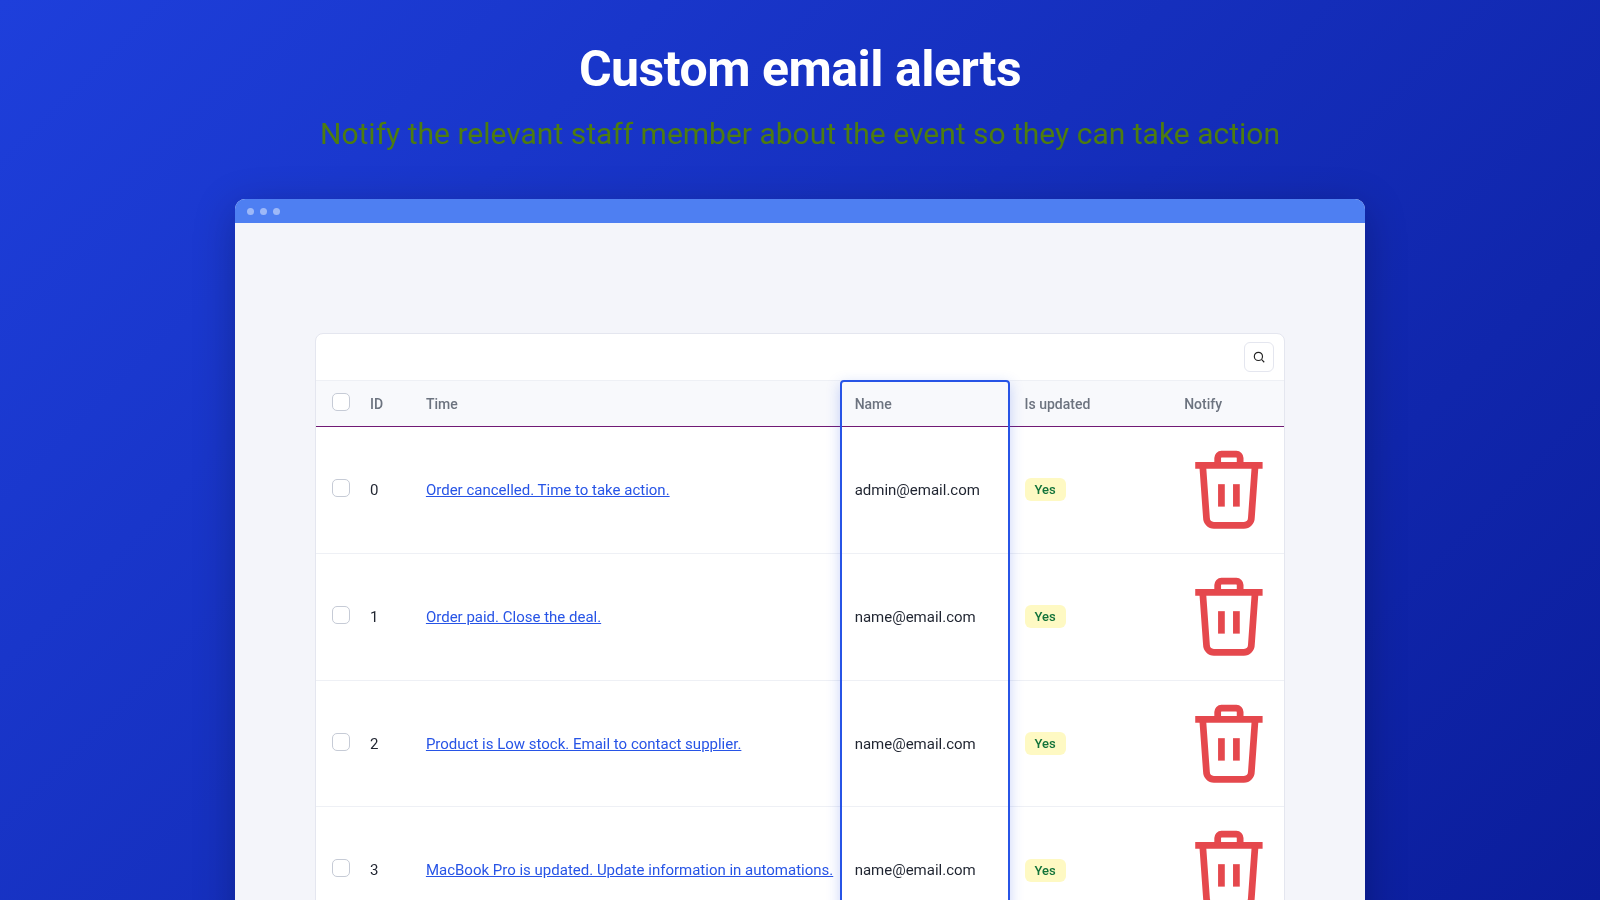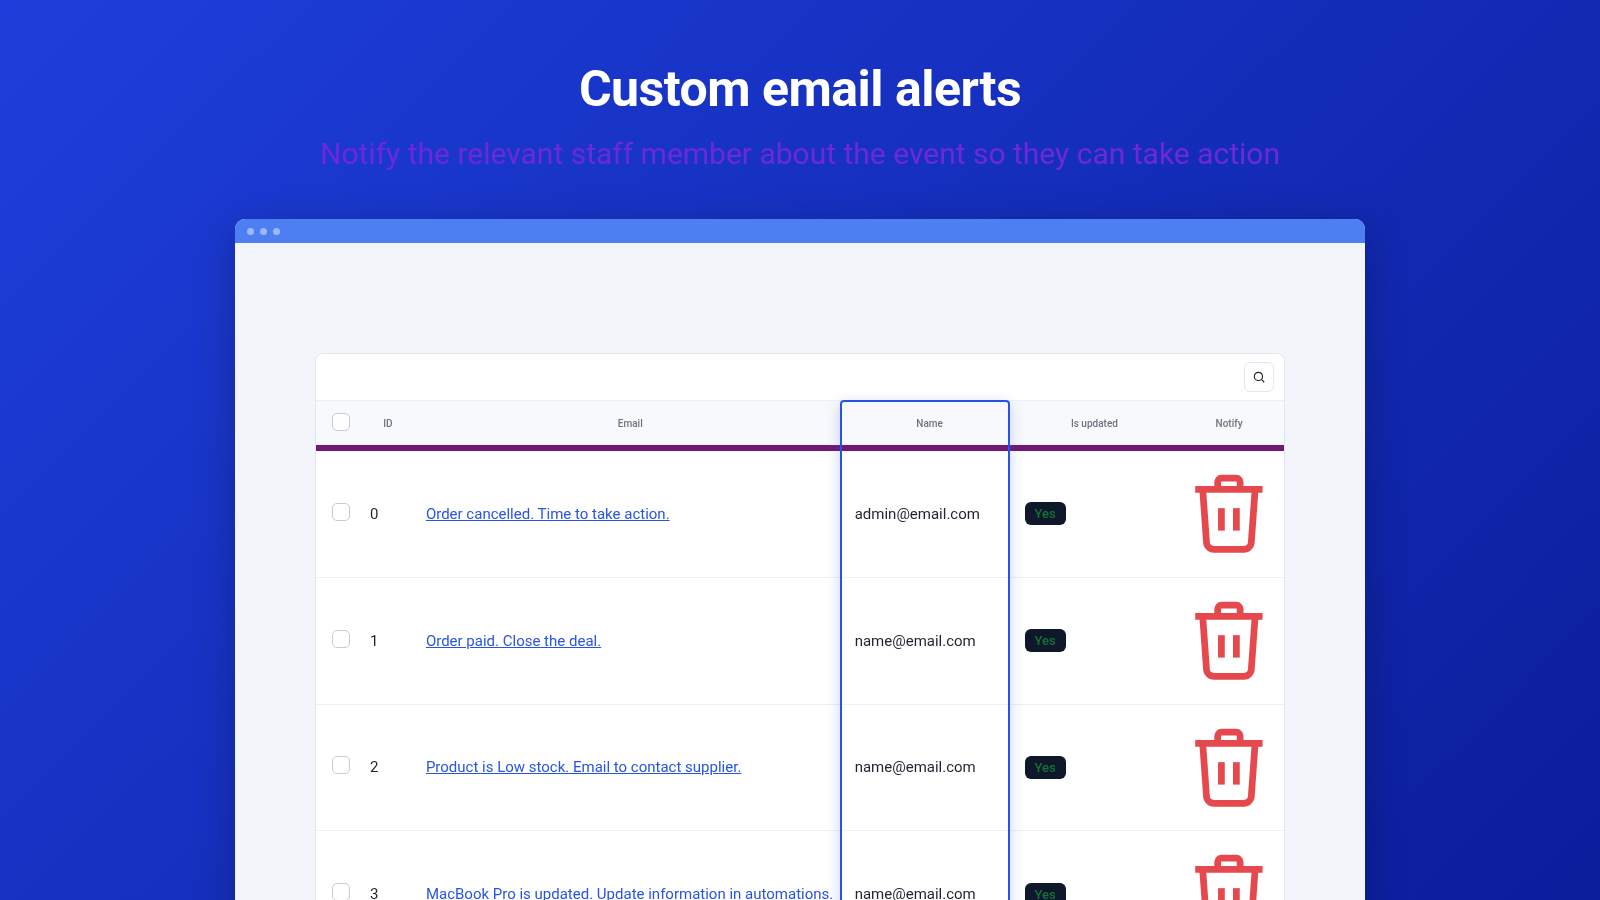--- a/index.html
+++ b/index.html
@@ -6,32 +6,32 @@
 body {
   font-family: -apple-system, BlinkMacSystemFont, "Segoe UI", Roboto, Helvetica, Arial, sans-serif;
   width: 1600px;
   height: 900px;
   background: linear-gradient(135deg, #1e3fdb 0%, #0b1d9b 100%);
   overflow: hidden;
 }
 .hero {
   text-align: center;
   color: #fff;
-  padding-top: 60px;
+  padding-top: 40px;
 }
 .hero h1 {
   font-size: 50px;
   font-weight: 700;
   letter-spacing: -0.5px;
 }
 .hero p {
   font-size: 30px;
   font-weight: 400;
   margin-top: 18px;
-  color: #6d28d9;
+  color: #4d7c0f;
 }
 .window {
   width: 1130px;
   margin: 48px auto 0;
   background: #f4f5fa;
   border-radius: 10px 10px 0 0;
   box-shadow: 0 10px 40px rgba(0,0,0,.25);
   overflow: hidden;
 }
 .titlebar {
@@ -65,26 +65,26 @@
   border: 1px solid #e4e6ef;
   border-radius: 6px;
   background: #fff;
   display: flex; align-items: center; justify-content: center;
   cursor: pointer;
 }
 .search-btn svg { width: 14px; height: 14px; stroke: #222; fill: none; stroke-width: 2; }
 table { width: 100%; border-collapse: collapse; }
 thead th {
   background: #f8f9fc;
-  text-align: center;
+  text-align: left;
   font-weight: 500;
-  font-size: 10px;
+  font-size: 14px;
   color: #6c737f;
   padding: 12px 10px;
-  border-bottom: 6px solid #701a75;
+  border-bottom: 1px solid #701a75;
 }
 tbody td {
   padding: 16px 10px;
   border-bottom: 1px solid #eef0f5;
   font-size: 15px;
   color: #1f2430;
   vertical-align: middle;
 }
 tbody tr:last-child td { border-bottom: none; }
 .col-cb { width: 44px; padding-left: 16px; }
@@ -97,21 +97,21 @@
   width: 18px; height: 18px;
   border: 1.5px solid #c6cbd6;
   border-radius: 5px;
   display: inline-block;
   cursor: pointer;
   background: #fff;
 }
 .link { color: #2754e6; text-decoration: underline; cursor: pointer; }
 .badge {
   display: inline-block;
-  background: #0f172a;
+  background: #fef9c3;
   color: #12733a;
   font-size: 13px;
   font-weight: 500;
   padding: 4px 10px;
   border-radius: 6px;
 }
 .trash {
   width: 20px; height: 20px; cursor: pointer;
 }
 .trash svg { stroke: #e5484d; fill: none; stroke-width: 1.8; }
@@ -149,21 +149,21 @@
               <line x1="21" y1="21" x2="16.65" y2="16.65"></line>
             </svg>
         </div>
       </div>
 
       <table>
         <thead>
           <tr>
             <th class="col-cb"><span class="cb"></span></th>
             <th class="col-id">ID</th>
-            <th class="col-name">Email</th>
+            <th class="col-name">Time</th>
             <th class="col-email">Name</th>
             <th class="col-verified">Is updated</th>
             <th class="col-actions">Notify</th>
           </tr>
         </thead>
         <tbody id="tbody">
             <tr>
               <td class="col-cb"><span class="cb"></span></td>
               <td class="col-id">0</td>
               <td class="col-name"><a class="link">Order cancelled. Time to take action.</a></td>

